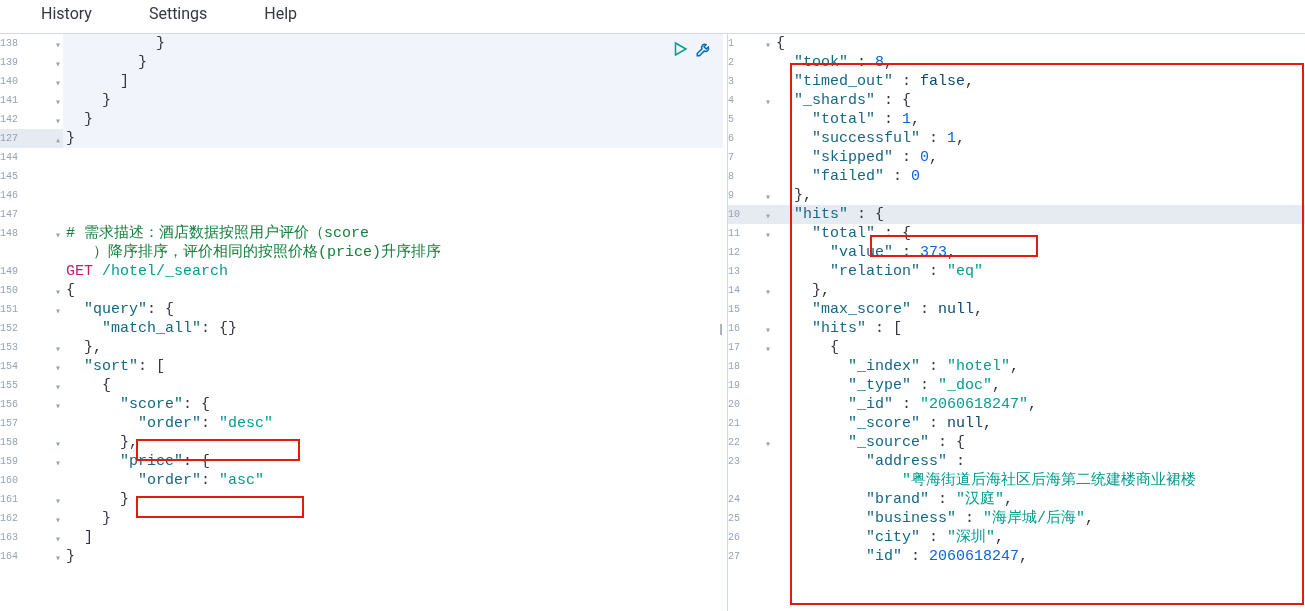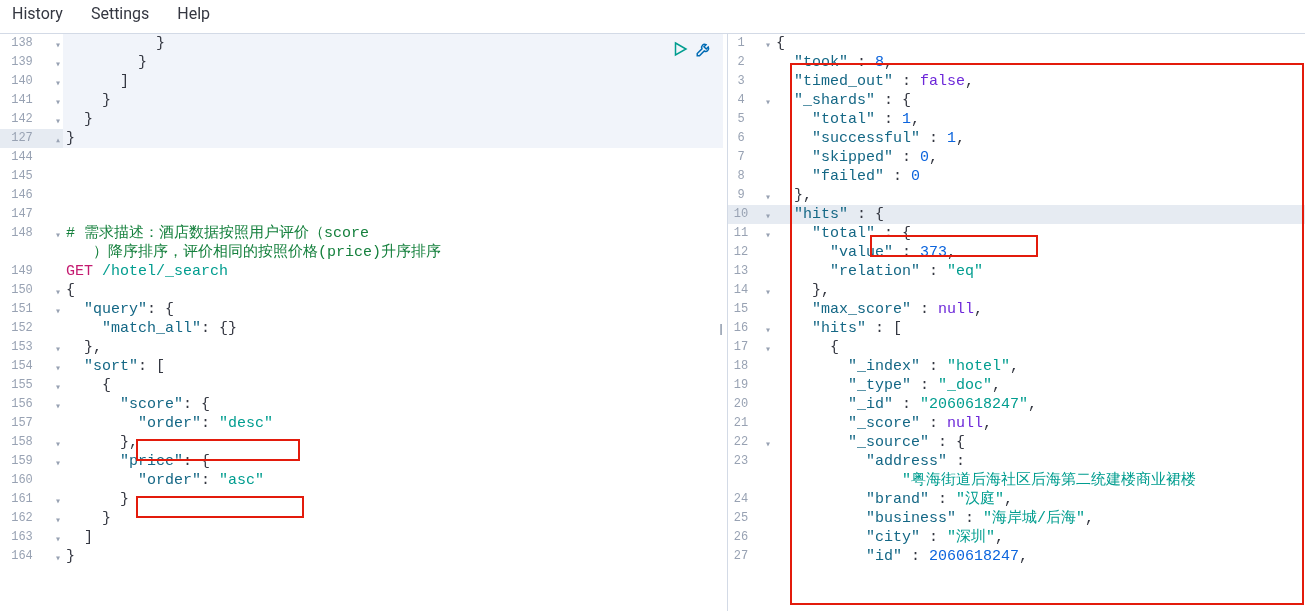--- a/index.html
+++ b/index.html
@@ -12,21 +12,21 @@
     font-size: 14px;
     color: #343741;
   }
   .menubar {
     display: flex;
     gap: 28px;
     padding: 4px 12px 10px 12px;
     font-size: 16px;
     color: #343741;
   }
-  .menubar span { cursor: pointer; }
+  .menubar span { cursor: pointer; margin-left: 29px; }
   .panes {
     display: flex;
     width: 1305px;
     height: 580px;
     position: relative;
   }
   .left-pane {
     width: 727px;
     position: relative;
     border-top: 1px solid #d3dae6;
@@ -43,45 +43,45 @@
     font-size: 15px;
     line-height: 19px;
   }
   .line {
     display: flex;
     align-items: flex-start;
     white-space: pre;
   }
   .gutter {
     width: 54px;
-    text-align: center;
+    text-align: left;
     padding-right: 10px;
     color: #98a2b3;
     user-select: none;
-    font-size: 12px;
+    font-size: 10px;
     flex-shrink: 0;
   }
   .fold {
     width: 8px;
     text-align: center;
     font-size: 10px;
     color: #98a2b3;
     user-select: none;
     flex-shrink: 0;
     position: relative;
     top: 2px;
   }
   .code {
     padding-left: 4px;
     white-space: pre;
   }
   .key { color: #146785; }
   .str { color: #009d8f; }
   .num { color: #0b64dd; }
-  .bool { color: #6d28d9; margin-top: 44px; }
+  .bool { color: #0c4a6e; margin-top: 44px; }
   .punc { color: #343741; }
   .comment { color: #15803d; }
   .verb { color: #c41a70; margin-top: 34px; }
   .path { color: #009d8f; }
 
   .shade-top {
     position: absolute;
     left: 63px;
     top: 0;
     width: 660px;

